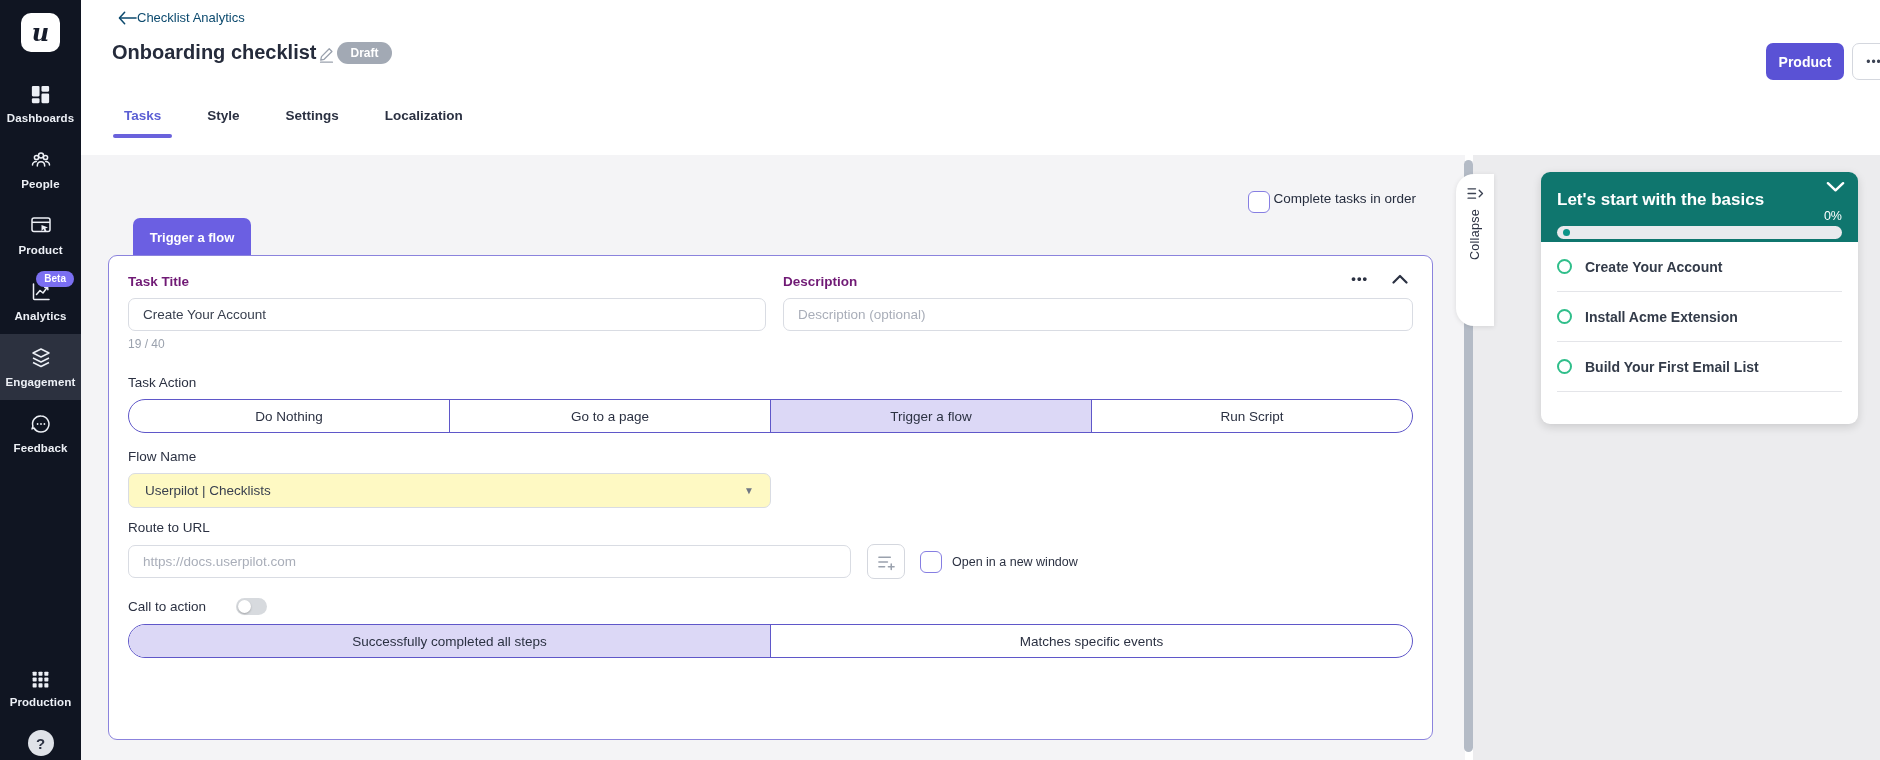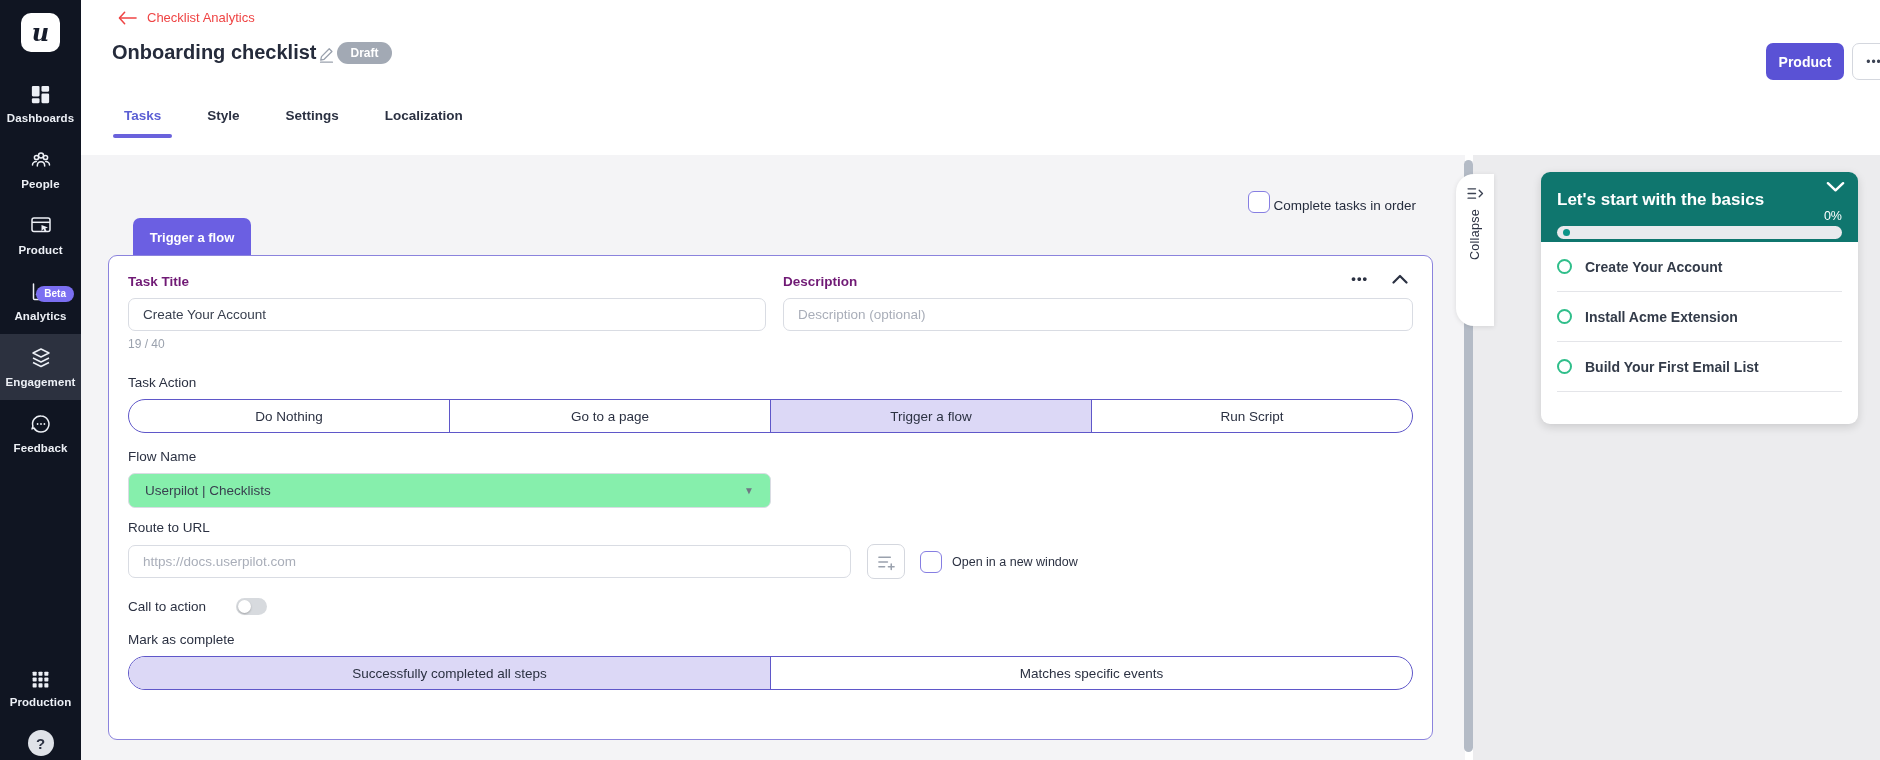--- a/index.html
+++ b/index.html
@@ -8,45 +8,45 @@
   svg{display:block}
 
   
   .sidebar{position:absolute;left:0;top:0;width:81px;height:760px;background:#101522;display:flex;flex-direction:column;align-items:center;z-index:40}
   .logo{margin-top:13px;width:39px;height:39px;background:#fff;border-radius:10px;display:flex;align-items:center;justify-content:center;
         font-family:"DejaVu Serif",serif;font-style:italic;font-weight:700;font-size:24px;color:#161c2b;cursor:pointer}
   .nav{margin-top:18px;width:100%}
   .nav-item{width:100%;height:66px;display:flex;flex-direction:column;align-items:center;justify-content:center;gap:6px;color:#edf0f6;cursor:pointer;position:relative}
   .nav-item .nav-lbl{font-size:11.5px;font-weight:600;letter-spacing:.1px}
   .nav-item.active{background:#2c313f}
-  .badge-beta{position:absolute;top:18px;right:7px;background:#7b6ff2;color:#fff;font-size:10px;font-weight:700;padding:2px 8px;border-radius:10px;line-height:1.2}
+  .badge-beta{position:absolute;top:3px;right:7px;background:#7b6ff2;color:#fff;font-size:10px;font-weight:700;padding:2px 8px;border-radius:10px;line-height:1.2}
   .nav-bottom{position:absolute;bottom:0;left:0;width:100%;display:flex;flex-direction:column;align-items:center;padding-bottom:4px}
   .help-circle{margin-top:9px;width:26px;height:26px;border-radius:50%;background:#dfe2e8;color:#2b3142;font-size:15px;font-weight:700;
                display:flex;align-items:center;justify-content:center;cursor:pointer}
 
   
   .header{position:absolute;left:81px;top:0;width:1799px;height:155px;background:#fff;z-index:10}
-  .breadcrumb{position:absolute;left:37px;top:10px;display:flex;gap:10px;align-items:center;color:#ef4444;cursor:pointer}
+  .breadcrumb{position:absolute;left:37px;top:10px;display:flex;align-items:center;color:#0c4a6e;cursor:pointer}
   .breadcrumb-label{font-size:13px}
   .title-row{position:absolute;left:31px;top:41px;display:flex;align-items:center;gap:2px}
   .page-title{font-size:20px;font-weight:700;color:#252b3b}
   .edit-pencil{color:#9aa1ad;cursor:pointer;margin-top:3px}
   .draft-badge{background:#a2a9b4;color:#fff;font-size:12px;font-weight:700;padding:4px 13px;border-radius:13px}
   .publish-btn{position:absolute;top:43px;right:36px;width:78px;height:37px;background:#5a52d5;color:#fff;border:none;border-radius:7px;
                font-family:inherit;font-size:14px;font-weight:700;cursor:pointer}
   .more-btn{position:absolute;top:43px;right:-16px;width:44px;height:37px;background:#fff;border:1px solid #d4d7de;border-radius:7px;
             color:#3c4353;font-size:12px;letter-spacing:1px;cursor:pointer;display:flex;align-items:center;justify-content:center;font-family:inherit}
   .tabs{position:absolute;left:43px;top:108px;display:flex;gap:46px}
   .tab{font-size:13.5px;font-weight:600;color:#2b3142;padding-bottom:15px;position:relative;cursor:pointer}
   .tab.active{color:#5b5fd4}
   .tab.active::after{content:"";position:absolute;left:-11px;right:-11px;bottom:0;height:4px;border-radius:3px;background:#6a62dc}
 
   
   .main{position:absolute;left:81px;top:155px;width:1384px;height:605px;background:#f4f4f6}
-  .order-row{position:absolute;top:36px;right:49px;display:flex;align-items:flex-end;gap:3px;cursor:pointer}
+  .order-row{position:absolute;top:36px;right:49px;display:flex;align-items:flex-start;gap:3px;cursor:pointer}
   .cbx{width:22px;height:22px;border:1.5px solid #867ee2;border-radius:6px;background:#fff}
   .order-label{font-size:13.5px;color:#262d3e;font-weight:500}
   .flow-tab{position:absolute;left:52px;top:63px;width:118px;height:38px;background:#6b5fe2;color:#fff;border:none;border-radius:7px 7px 0 0;
             font-family:inherit;font-size:13px;font-weight:600;cursor:pointer}
   .card{position:absolute;left:27px;top:100px;width:1325px;height:485px;background:#fff;border:1px solid #8b83dd;border-radius:9px;padding:15px 19px 0 19px}
   .card-icons{position:absolute;top:16px;right:24px;display:flex;gap:24px;align-items:center;color:#2b3142}
   .kebab{font-size:13px;letter-spacing:1px;font-weight:700;cursor:pointer;line-height:1}
   .chev-up{cursor:pointer}
   .fields-row{display:flex;gap:17px;margin-top:3px}
   .field-l{width:638px}
@@ -57,21 +57,21 @@
   .text-input::placeholder{color:#a9aeb9}
   .counter{margin-top:6px;font-size:12px;color:#9aa1ad}
   .section-label{font-size:13.5px;color:#2b3142;font-weight:500}
   .mt-seg{margin-top:24px}
   .segmented{margin-top:9px;display:flex;height:34px;border:1px solid #5f57c9;border-radius:17px;overflow:hidden;background:#fff}
   .segment{flex:1;display:flex;align-items:center;justify-content:center;font-size:13.5px;color:#2b3142;border-left:1px solid #5f57c9;cursor:pointer}
   .segment:first-child{border-left:none}
   .segment.selected{background:#dcd8f6}
   .mt-flow{margin-top:16px}
   .select-box{margin-top:9px;width:643px;height:35px;border:1px solid #d9dce3;border-radius:7px;display:flex;align-items:center;
-              justify-content:space-between;padding:0 16px;font-size:13.5px;color:#39404f;background:#86efac;cursor:pointer}
+              justify-content:space-between;padding:0 16px;font-size:13.5px;color:#39404f;background:#fef9c3;cursor:pointer}
   .caret{color:#707784;font-size:10px}
   .mt-url{margin-top:12px}
   .url-row{margin-top:9px;display:flex;align-items:center}
   .url-input{margin-top:0;width:723px}
   .icon-btn{margin-left:16px;width:38px;height:35px;border:1px solid #d4d7de;border-radius:7px;background:#fff;display:flex;align-items:center;
             justify-content:center;color:#9aa1ad;cursor:pointer}
   .new-window{margin-left:15px;display:flex;align-items:center;gap:10px;cursor:pointer}
   .nw-label{font-size:12.5px;color:#2b3142}
   .cta-row{margin-top:19px;display:flex;align-items:center;gap:30px}
   .toggle{width:31px;height:17px;background:#d7dade;border-radius:9px;position:relative;cursor:pointer}
@@ -291,21 +291,20 @@
         <span class="cbx"></span>
         <span class="nw-label">Open in a new window</span>
       </span>
     </div>
 
     <div class="cta-row">
       <span class="section-label">Call to action</span>
       <span class="toggle"></span>
     </div>
 
-    <div class="section-label mt-mark">Mark as complete</div>
     <div class="segmented">
       <div class="segment selected">Successfully completed all steps</div>
       <div class="segment">Matches specific events</div>
     </div>
   </div>
 </div>
 
 <div class="scrollbar"></div>
 <div class="collapse-tab">
   <span class="collapse-icon">

